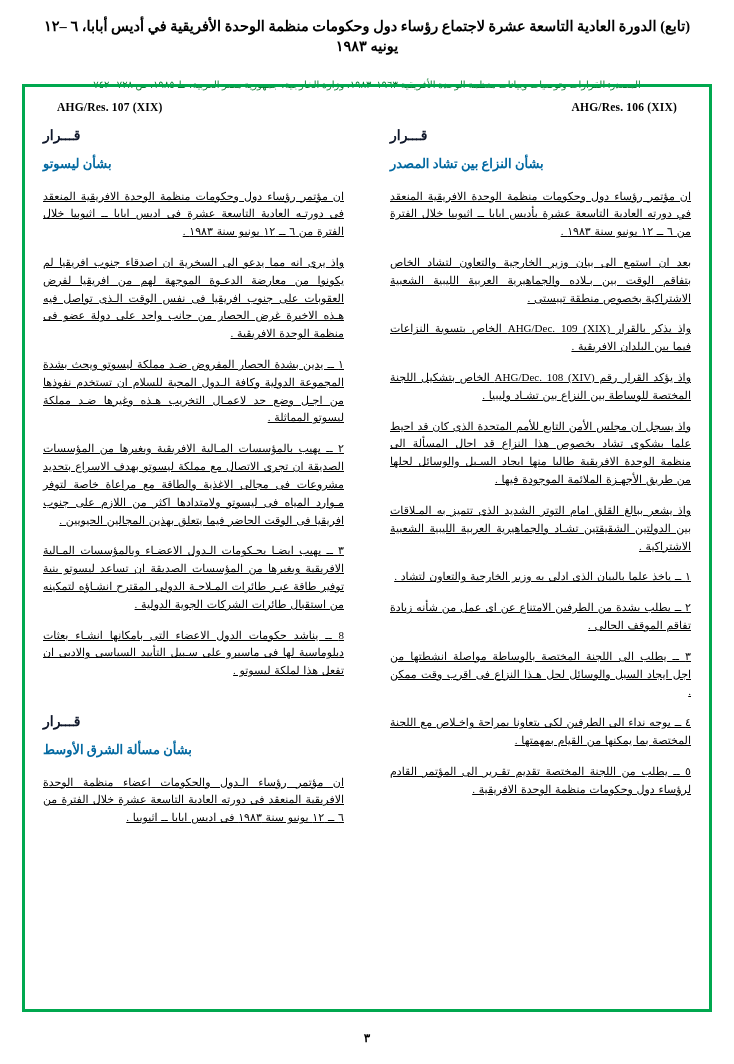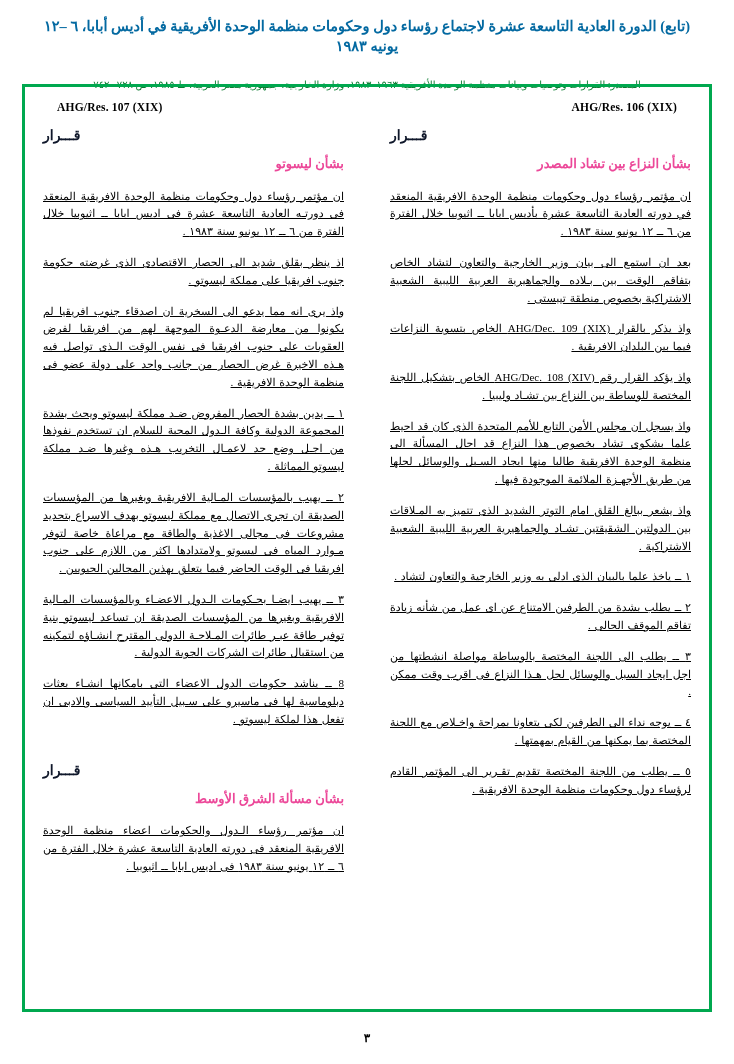--- a/index.html
+++ b/index.html
@@ -25,21 +25,21 @@
   
   .doc-header {
     text-align: center;
     padding: 16px 30px 2px 30px;
   }
   .doc-header .title {
     font-size: 14.5px;
     font-weight: bold;
     letter-spacing: 0px;
     line-height: 1.4;
-    color: #0369a1;
+    color: #000000;
   }
   .doc-header .source {
     margin-top: 20px;
     font-size: 10px;
     color: #0a7a2f;
     line-height: 1.5;
   }
   
   .frame {
     position: absolute;
@@ -82,24 +82,24 @@
 
   .kararlabel {
     text-align: left;
     font-size: 14px;
     font-weight: bold;
     letter-spacing: 4px;
     margin: 2px 0 10px 0;
     color: #0f172a;
   }
   .subject {
-    text-align: right;
+    text-align: left;
     font-size: 13px;
     font-weight: bold;
-    color: #ec4899;
+    color: #0369a1;
     margin: 0 0 14px 0;
     line-height: 1.5;
     font-family: Liberation Serif, serif;
   }
   p.para {
     font-size: 11px;
     line-height: 1.62;
     margin: 0 0 13px 0;
     text-align: justify;
     text-align-last: right;
@@ -155,21 +155,20 @@
       </div>
 
       <div class="col col-left">
 
         <div class="block">
           <div class="res-id">AHG/Res. 107 (XIX)</div>
           <div class="kararlabel">قـــرار</div>
           <div class="subject">بشأن ليسوتو</div>
 
           <p class="para">ان مؤتمر رؤساء دول وحكومات منظمة الوحدة الافريقية المنعقد فى دورتـه العادية التاسعة عشرة فى اديس ابابا ــ اثيوبيا خلال الفترة من ٦ ــ ١٢ يونيو سنة ١٩٨٣ .</p>
-          <p class="para">اذ ينظر بقلق شديد الى الحصار الاقتصادى الذى غرضته حكومة جنوب افريقيا على مملكة ليسوتو .</p>
           <p class="para">واذ يرى انه مما يدعو الى السخرية ان اصدقاء جنوب افريقيا لم يكونوا من معارضة الدعـوة الموجهة لهم من افريقيا لفرض العقوبات على جنوب افريقيا فى نفس الوقت الـذى تواصل فيه هـذه الاخيرة غرض الحصار من جانب واحد على دولة عضو فى منظمة الوحدة الافريقية .</p>
           <p class="para">١ ــ يدين بشدة الحصار المفروض ضـد مملكة ليسوتو ويحث بشدة المجموعة الدولية وكافة الـدول المحبة للسلام ان تستخدم نفوذها من اجـل وضع حد لاعمـال التخريب هـذه وغيرها ضـد مملكة ليسوتو المماثلة .</p>
           <p class="para">٢ ــ يهيب بالمؤسسات المـالية الافريقية وبغيرها من المؤسسات الصديقة ان تجرى الاتصال مع مملكة ليسوتو بهدف الاسراع بتحديد مشروعات فى مجالى الاغذية والطاقة مع مراعاة خاصة لتوفر مـوارد المياه فى ليسوتو ولامتدادها اكثر من اللازم على جنوب افريقيا فى الوقت الحاضر فيما يتعلق بهذين المجالين الحيويين .</p>
           <p class="para">٣ ــ يهيب ايضـا بحـكومات الـدول الاعضـاء وبالمؤسسات المـالية الافريقية وبغيرها من المؤسسات الصديقة ان تساعد ليسوتو بنية توفير طاقة عبـر طائرات المـلاحـة الدولى المقترح انشـاؤه لتمكينه من استقبال طائرات الشركات الجوية الدولية .</p>
           <p class="para">8 ــ يناشد حكومات الدول الاعضاء التى بامكانها انشـاء بعثات دبلوماسية لها فى ماسيرو على سـبيل التأييد السياسى والادبى ان تفعل هذا لملكة ليسوتو .</p>
         </div>
 
         <div class="gap-lg"></div>
 
         <div class="block">

